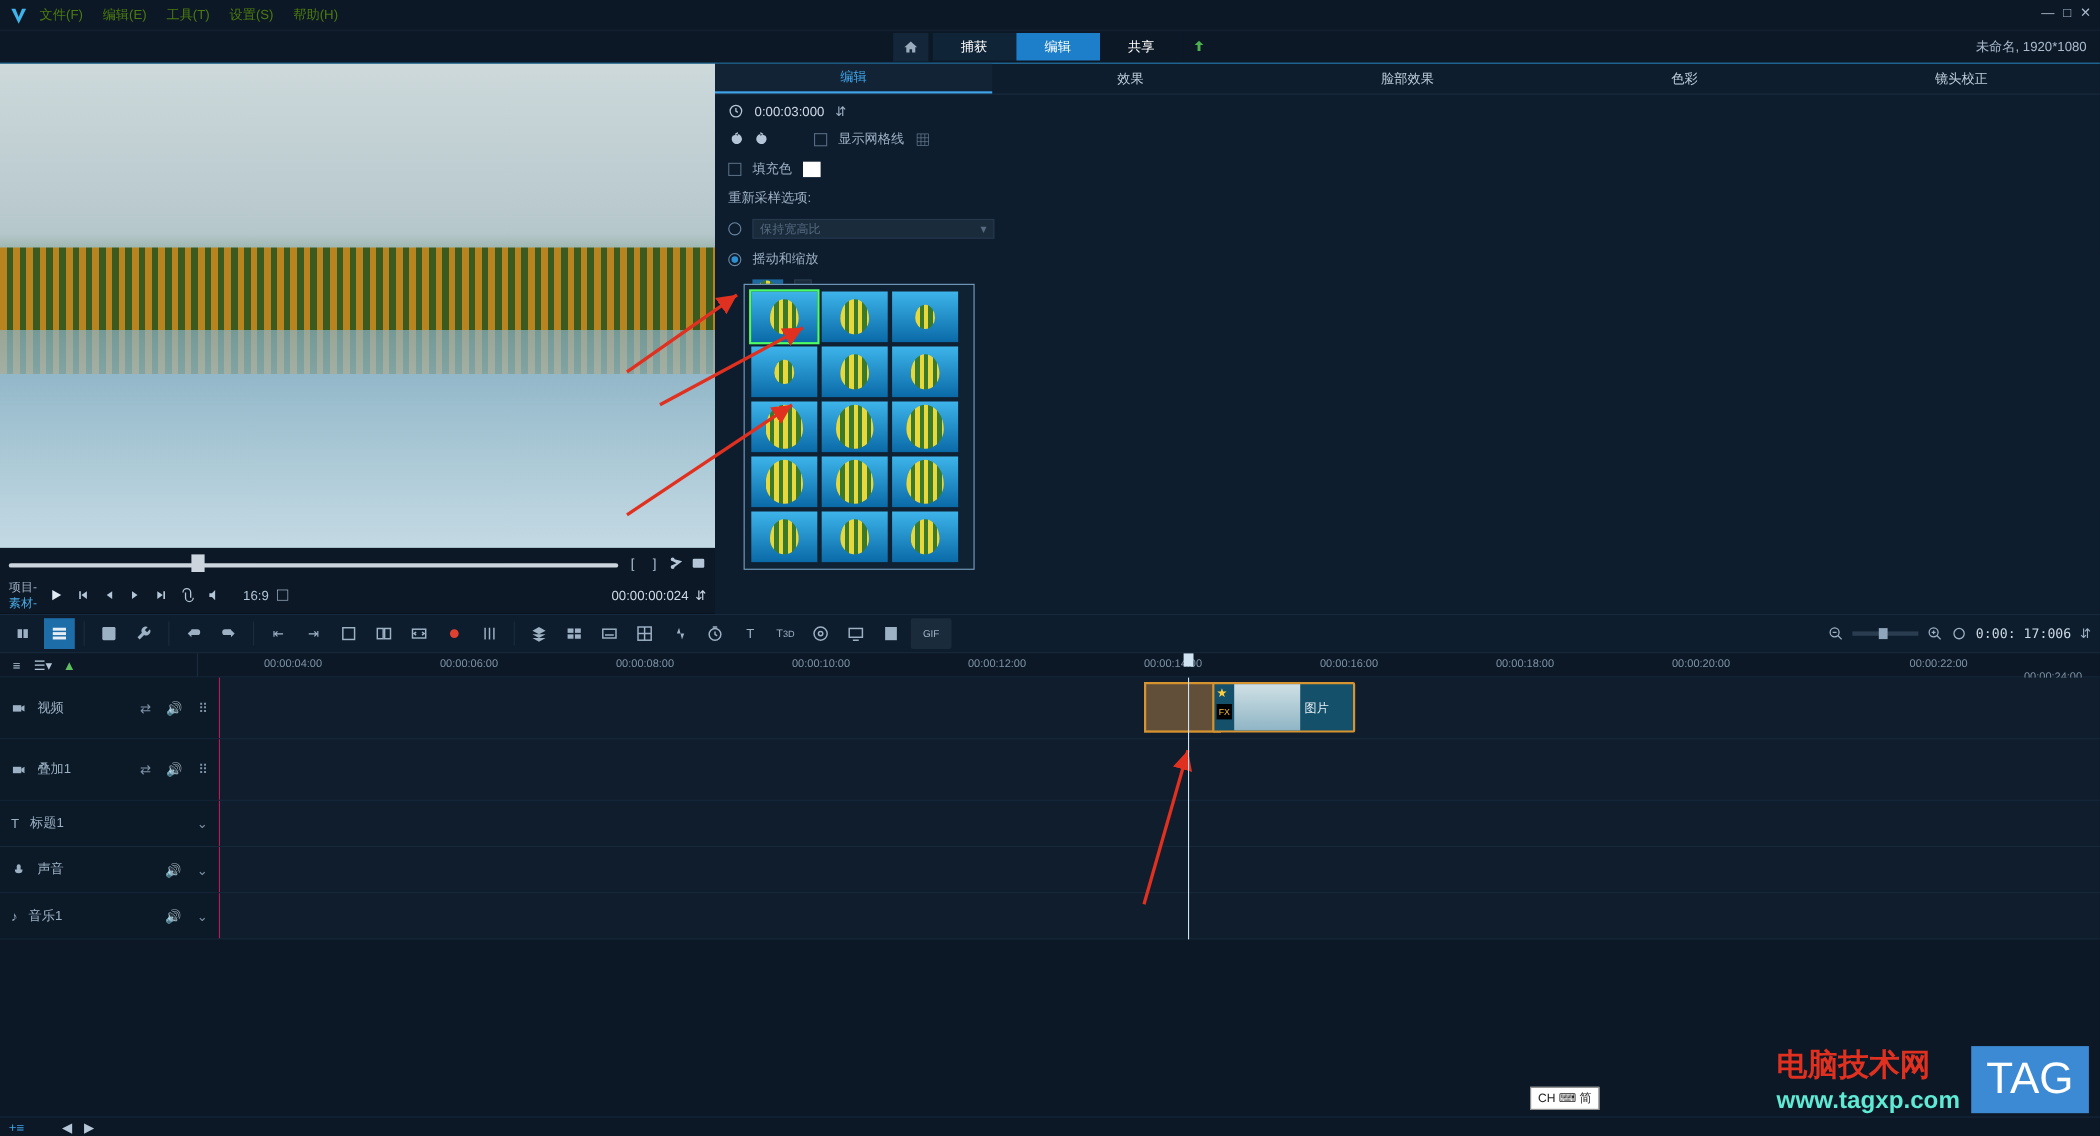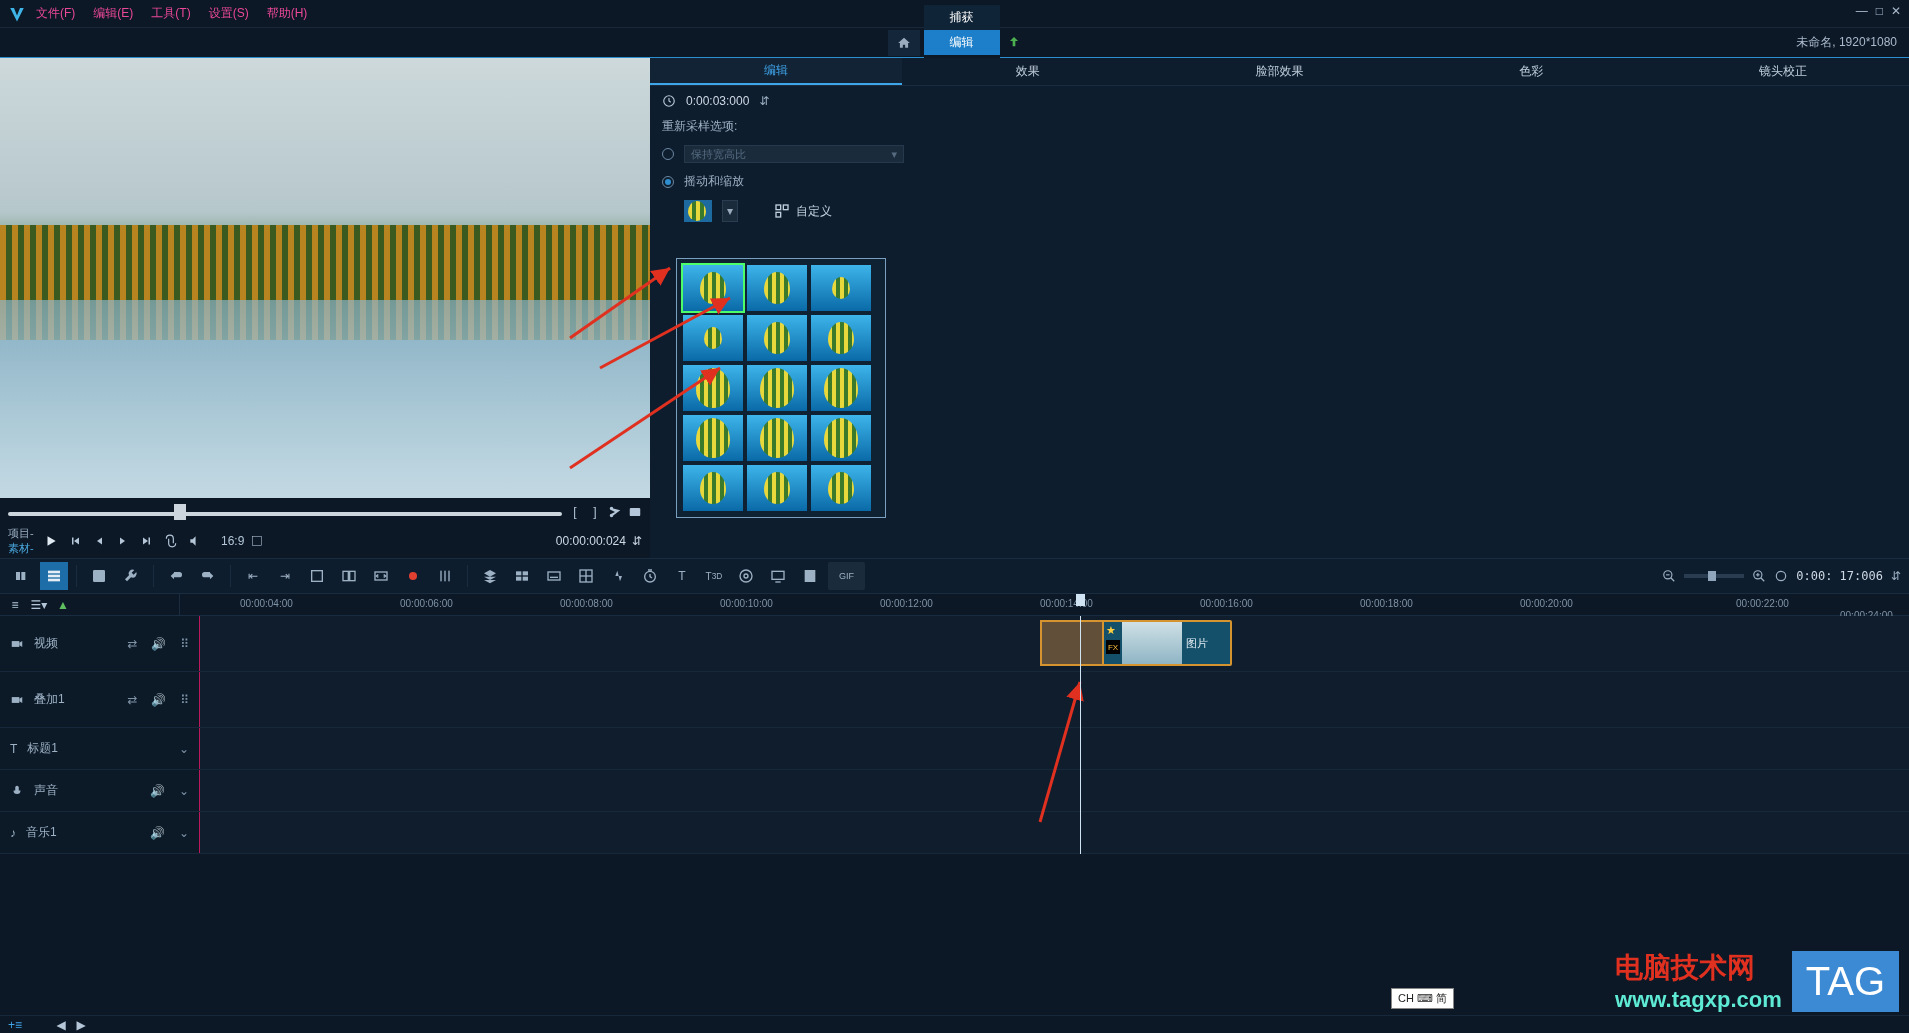--- a/index.html
+++ b/index.html
@@ -2,25 +2,25 @@
 <html><head>
 <meta charset="utf-8">
 <style>
 * { margin: 0; padding: 0; box-sizing: border-box; font-family: "Microsoft YaHei", sans-serif; }
 body { background: #0c1826; color: #9db1c4; font-size: 12px; overflow: hidden; width: 1909px; height: 1033px; position: relative; }
 
 
 .menubar { display: flex; align-items: center; height: 28px; background: #0c1826; padding: 0 8px; border-bottom: 1px solid #1a2738; }
 .logo { width: 18px; height: 18px; margin-right: 10px; }
 .menu-items { display: flex; gap: 18px; }
-.menu-item { color: #ec4899; cursor: pointer; }
+.menu-item { color: #4d7c0f; cursor: pointer; }
 
 
 .topbar { display: flex; align-items: center; height: 30px; background: #0c1826; justify-content: center; position: relative; border-bottom: 1px solid #2a8fcc; }
-.top-tabs { display: flex; gap: 0; flex-direction: column; }
+.top-tabs { display: flex; gap: 0; }
 .top-home { width: 32px; height: 26px; background: #14273a; display: flex; align-items: center; justify-content: center; color: #8aa0b8; margin-right: 4px; }
 .top-tab { padding: 4px 26px; color: #fff; background: #102438; }
 .top-tab.active { background: #1d7fc9; }
 .top-tab.share { background: #0c1826; }
 .top-save-indicator { width: 16px; height: 16px; margin-left: 6px; }
 .title-right { position: absolute; right: 12px; top: 6px; color: #aabacc; }
 
 
 .upper { display: flex; height: 500px; }
 .preview-wrap { width: 650px; background: #000; position: relative; display: flex; flex-direction: column; }
@@ -251,20 +251,49 @@
       <div class="row">
         <span class="ic">
             <svg width="14" height="14" viewBox="0 0 24 24" fill="#b4c6d7">
               <circle cx="12" cy="12" r="9" fill="none" stroke="#b4c6d7" stroke-width="2"></circle>
               <path d="M12 7v5l3 2" stroke="#b4c6d7" stroke-width="2" fill="none"></path>
             </svg>
           </span>
         <span class="tc-box">0:00:03:000</span>
         <span>⇵</span>
       </div>
+      <div class="row">
+        <span class="ic">
+            <svg width="16" height="16" viewBox="0 0 24 24" fill="#b4c6d7">
+              <path d="M7 6a8 8 0 108-3v3l-5-3 5-3v3"></path>
+            </svg>
+          </span>
+        <span class="ic">
+            <svg width="16" height="16" viewBox="0 0 24 24" fill="#b4c6d7">
+              <path d="M17 6a8 8 0 11-8-3v3l5-3-5-3v3"></path>
+            </svg>
+          </span>
+        <span style="width:20px"></span>
+        <span class="chk"></span>
+        <span>显示网格线</span>
+        <span class="ic">
+            <svg width="14" height="14" viewBox="0 0 24 24" fill="none" stroke="#6f8499">
+              <rect x="3" y="3" width="18" height="18"></rect>
+              <line x1="9" y1="3" x2="9" y2="21"></line>
+              <line x1="15" y1="3" x2="15" y2="21"></line>
+              <line x1="3" y1="9" x2="21" y2="9"></line>
+              <line x1="3" y1="15" x2="21" y2="15"></line>
+            </svg>
+          </span>
+      </div>
+      <div class="row">
+        <span class="chk"></span>
+        <span>填充色</span>
+        <span class="sw"></span>
+      </div>
       <div>重新采样选项:</div>
       <div class="row">
         <span class="radio"></span>
         <div class="select">
           <span>保持宽高比</span>
             <span>▾</span>
         </div>
       </div>
       <div class="row">
         <span class="radio on"></span>

